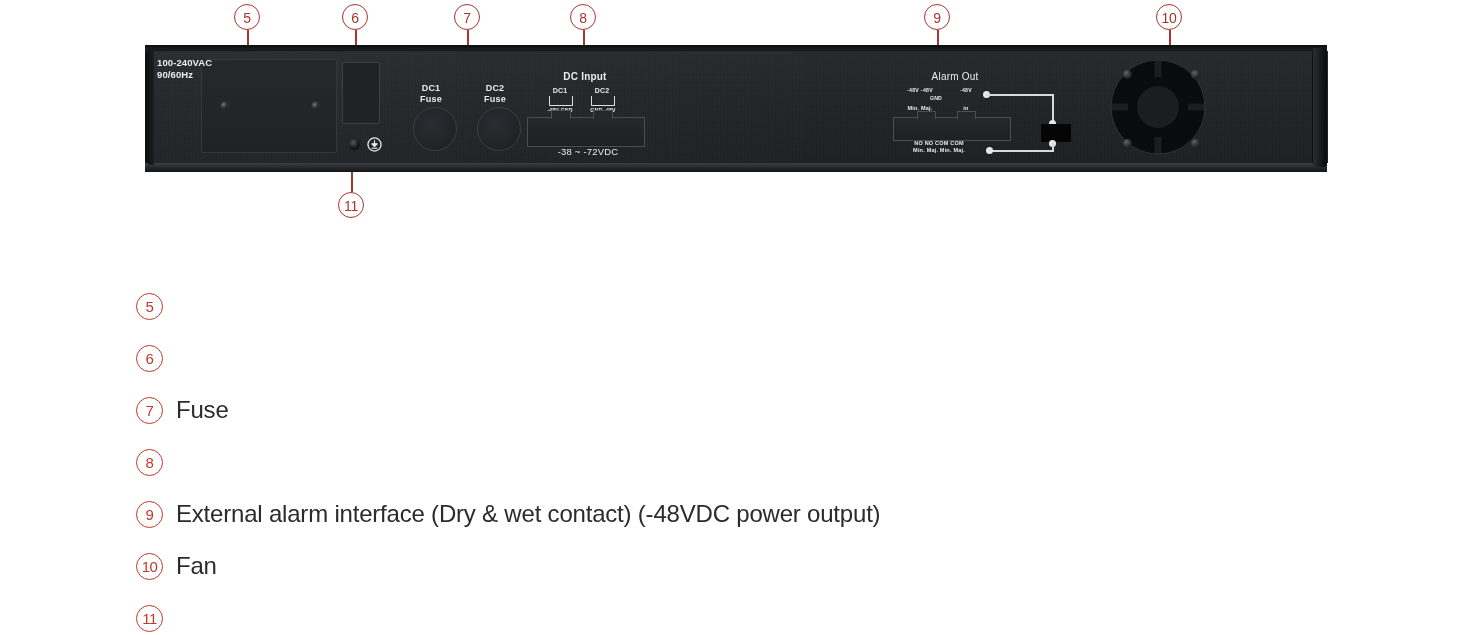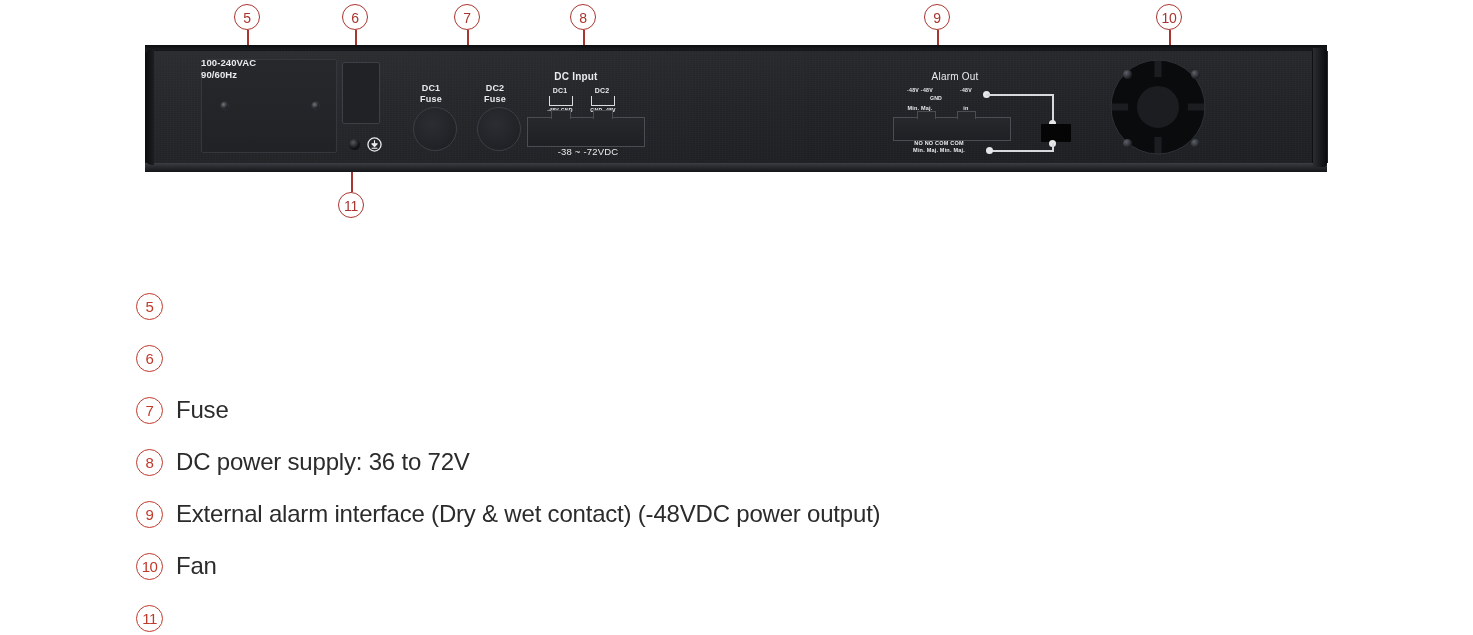--- a/index.html
+++ b/index.html
@@ -123,25 +123,24 @@
     text-align: center;
     letter-spacing: 0.2px;
   }
   .silk-ac {
     left: 12px; top: 12px;
     font-size: 9.5px;
     font-weight: bold;
     line-height: 12px;
     text-align: left;
     letter-spacing: 0.1px;
-    margin-left: 44px;
   }
   .silk-dc1fuse { left: 266px; top: 38px; font-size: 9px; font-weight: bold; line-height: 11px; width: 40px; }
   .silk-dc2fuse { left: 330px; top: 38px; font-size: 9px; font-weight: bold; line-height: 11px; width: 40px; }
-  .silk-dcinput { left: 376px; top: 26px; font-size: 10px; font-weight: bold; width: 110px; }
+  .silk-dcinput { left: 385px; top: 26px; font-size: 10px; font-weight: bold; width: 110px; }
   .silk-dc1 { left: 400px; top: 42px; font-size: 7px; font-weight: bold; width: 30px; }
   .silk-dc2 { left: 442px; top: 42px; font-size: 7px; font-weight: bold; width: 30px; }
   .silk-pol1 { left: 391px; top: 62px; font-size: 5.2px; font-weight: bold; width: 48px; letter-spacing: 0.2px; }
   .silk-pol2 { left: 434px; top: 62px; font-size: 5.2px; font-weight: bold; width: 48px; letter-spacing: 0.2px; }
   .silk-dcrange { left: 378px; top: 101px; font-size: 9.5px; font-weight: normal; width: 130px; }
 
   .silk-alarm { left: 760px; top: 26px; font-size: 10px; font-weight: normal; width: 100px; }
   .silk-a-top1 { left: 752px; top: 42px; font-size: 5.2px; font-weight: bold; width: 46px; letter-spacing: 0.3px; }
   .silk-a-top2 { left: 808px; top: 42px; font-size: 5.2px; font-weight: bold; width: 26px; }
   .silk-a-gnd  { left: 776px; top: 50px; font-size: 5.2px; font-weight: bold; width: 30px; }
@@ -450,21 +449,20 @@
     </div>
     <div class="legend-row">
       <div class="legend-num">6</div>
     </div>
     <div class="legend-row">
       <div class="legend-num">7</div>
       <div class="legend-text">Fuse</div>
     </div>
     <div class="legend-row">
       <div class="legend-num">8</div>
-      <div class="legend-text">DC power supply: 36 to 72V</div>
     </div>
     <div class="legend-row">
       <div class="legend-num">9</div>
       <div class="legend-text">External alarm interface (Dry &amp; wet contact) (-48VDC power output)</div>
     </div>
     <div class="legend-row">
       <div class="legend-num">10</div>
       <div class="legend-text">Fan</div>
     </div>
     <div class="legend-row">

